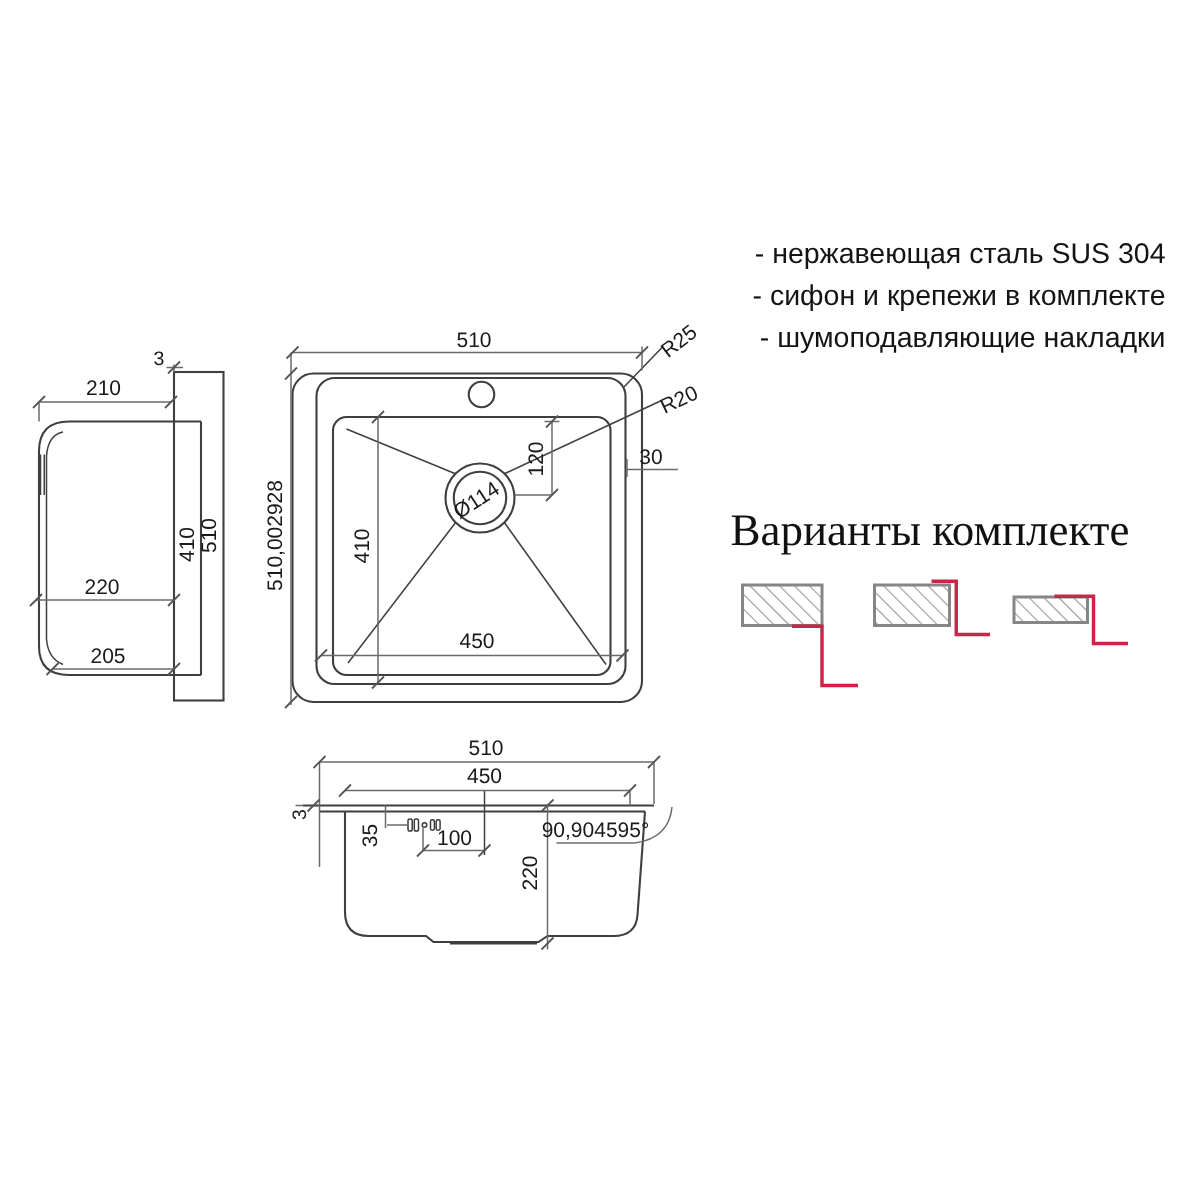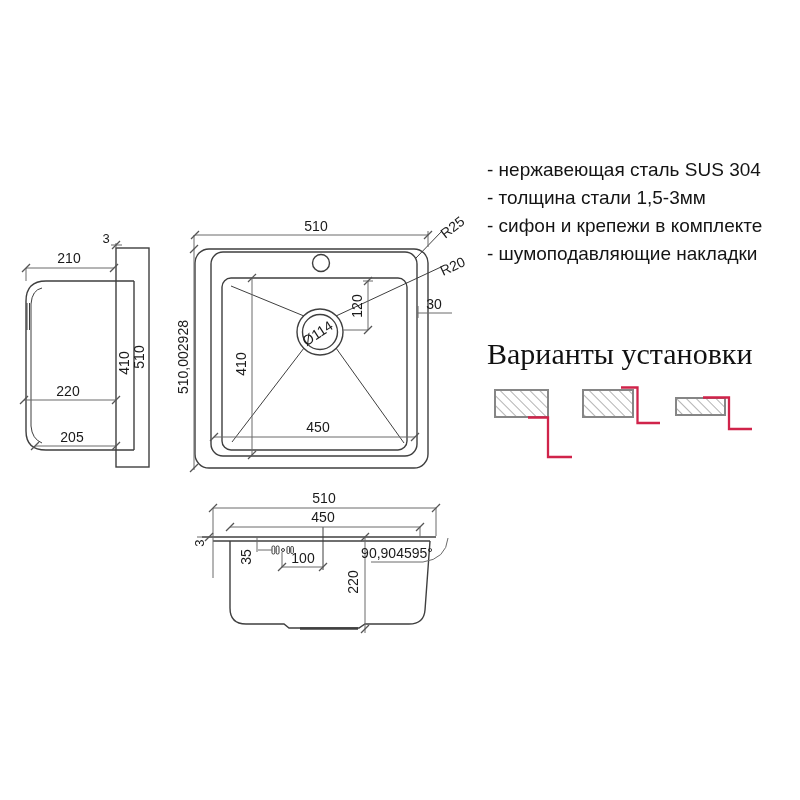--- a/index.html
+++ b/index.html
@@ -2,21 +2,21 @@
 <html><head>
 <meta charset="utf-8">
 <style>
   html,body{margin:0;padding:0;background:#ffffff;}
   .canvas{position:relative;width:800px;height:800px;background:#fff;overflow:hidden;
           font-family:"Liberation Sans",sans-serif;}
   svg{position:absolute;left:0;top:0;}
   .dimtxt{font-family:"Liberation Sans",sans-serif;font-size:14px;fill:#1a1a1a;}
   .dimtxt-s{font-family:"Liberation Sans",sans-serif;font-size:13px;fill:#1a1a1a;}
   .specs{position:absolute;left:487px;top:156px;width:290px;color:#141414;
-         font-size:19px;line-height:28px;}
+         font-size:19px;line-height:28px;text-align:right;}
   .install-title{position:absolute;left:487px;top:337px;width:300px;color:#111;
          font-family:"Liberation Serif",serif;font-size:30px;}
 </style>
 </head>
 <body>
 
 <div class="canvas">
 
 <svg width="800" height="800" viewBox="0 0 800 800">
   <defs>
@@ -175,20 +175,19 @@
     </g>
     <g>
       <rect x="676" y="398" width="49" height="17" fill="url(#hatch)" stroke="#868686" stroke-width="2"></rect>
       <path d="M703,397.5 L729,397.5 L729,429 L752,429" fill="none" stroke="#d0234a" stroke-width="2.3"></path>
     </g>
   </g>
 </svg>
 
   <div class="specs">
     <div>- нержавеющая сталь SUS 304</div>
-    <div>- толщина стали 1,5-3мм</div>
     <div>- сифон и крепежи в комплекте</div>
     <div>- шумоподавляющие накладки</div>
   </div>
 
-  <div class="install-title">Варианты установки</div>
+  <div class="install-title">Варианты комплекте</div>
 
 </div>
 
 </body></html>

